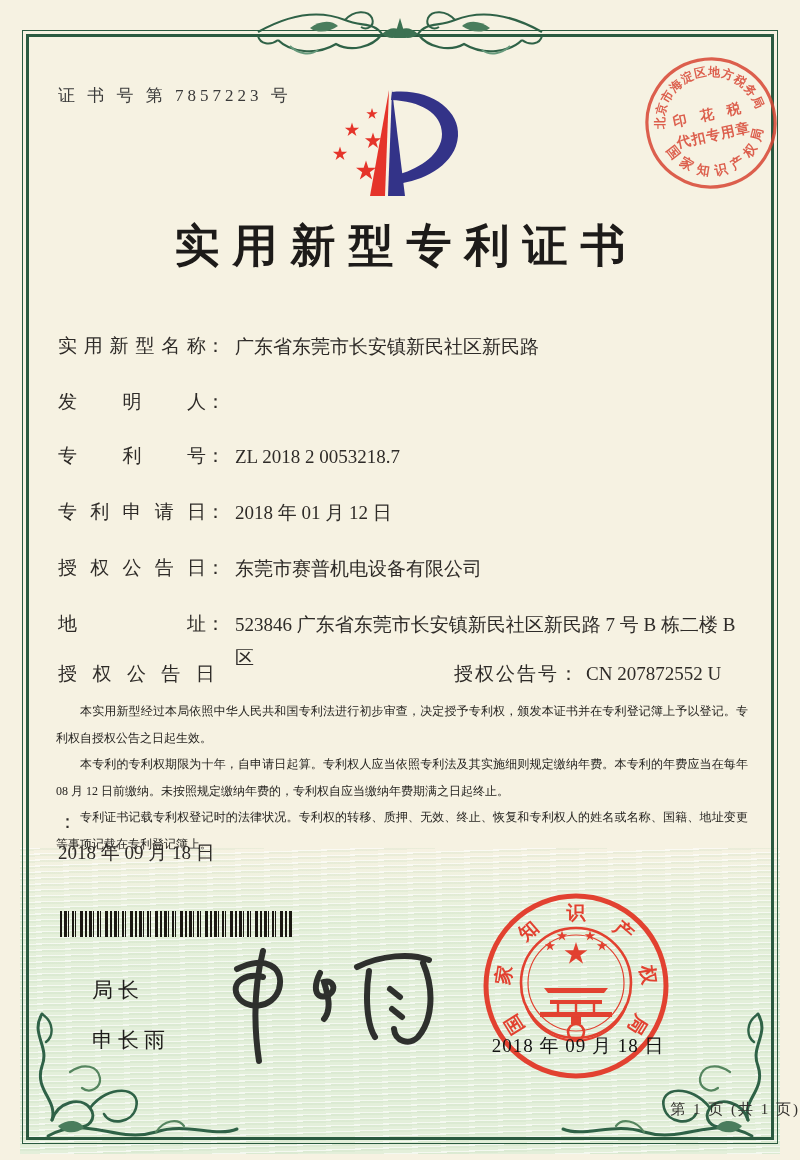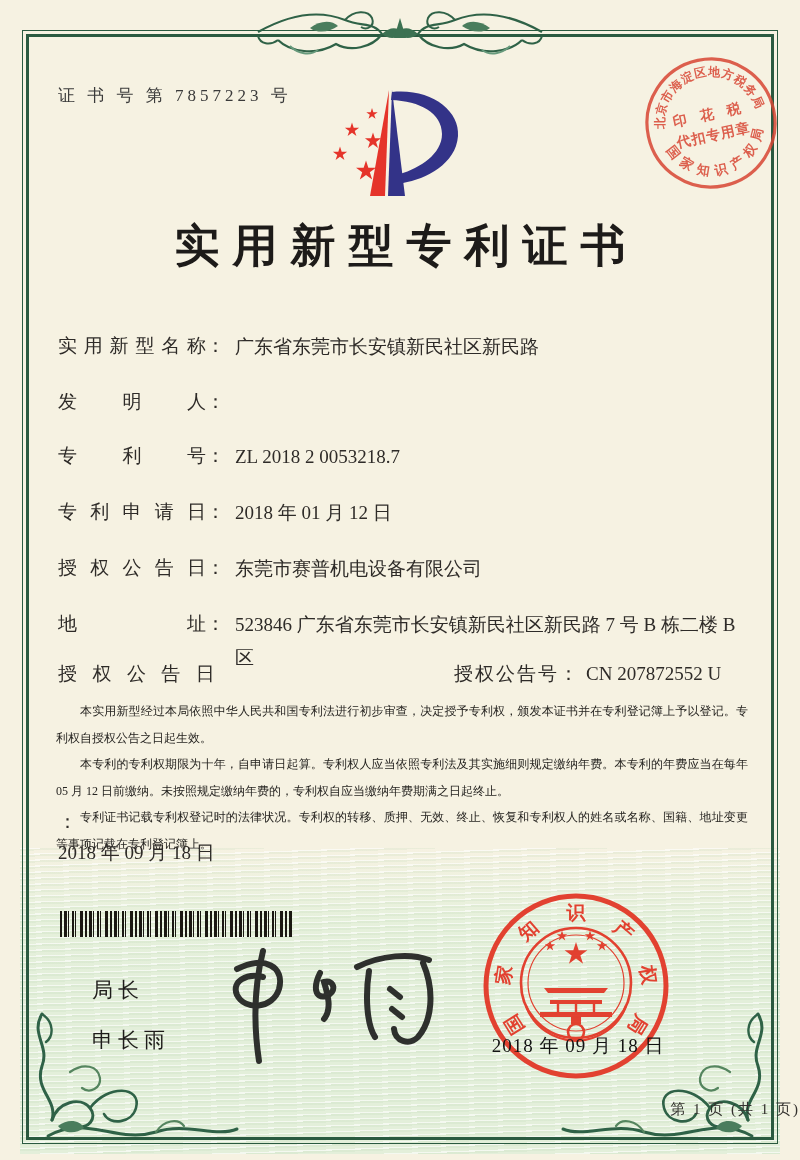--- a/index.html
+++ b/index.html
@@ -210,21 +210,21 @@
     <div class="grant-right">
       <span class="g-label2">授权公告号</span>
         <span class="g-colon">：</span>
         <span>CN 207872552 U</span>
     </div>
   </div>
 
   <div class="paragraphs">
     <p>本实用新型经过本局依照中华人民共和国专利法进行初步审查，决定授予专利权，颁发本证书并在专利登记簿上予以登记。专利权自授权公告之日起生效。</p>
 
-    <p>本专利的专利权期限为十年，自申请日起算。专利权人应当依照专利法及其实施细则规定缴纳年费。本专利的年费应当在每年 05 月 12 日前缴纳。未按照规定缴纳年费的，专利权自应当缴纳年费期满之日起终止。</p>
+    <p>本专利的专利权期限为十年，自申请日起算。专利权人应当依照专利法及其实施细则规定缴纳年费。本专利的年费应当在每年 08 月 12 日前缴纳。未按照规定缴纳年费的，专利权自应当缴纳年费期满之日起终止。</p>
 
     <p>专利证书记载专利权登记时的法律状况。专利权的转移、质押、无效、终止、恢复和专利权人的姓名或名称、国籍、地址变更等事项记载在专利登记簿上。</p>
   </div>
 
   <div class="barcode"></div>
 
   <div class="officer">
     <div>局长</div>
     <div>申长雨</div>
   </div>

